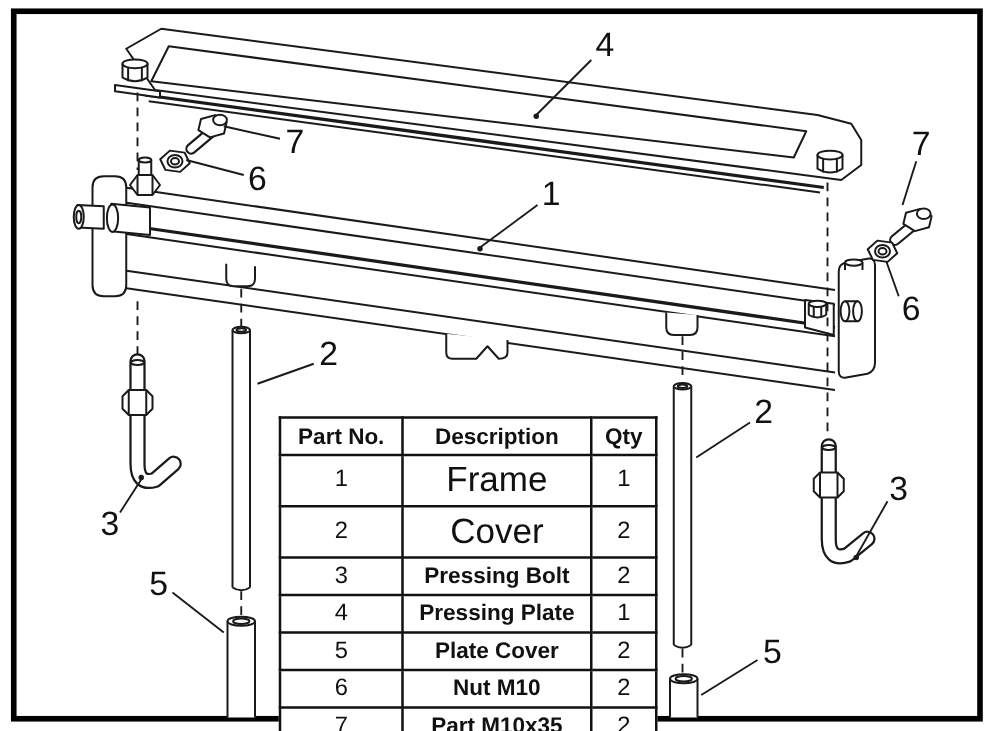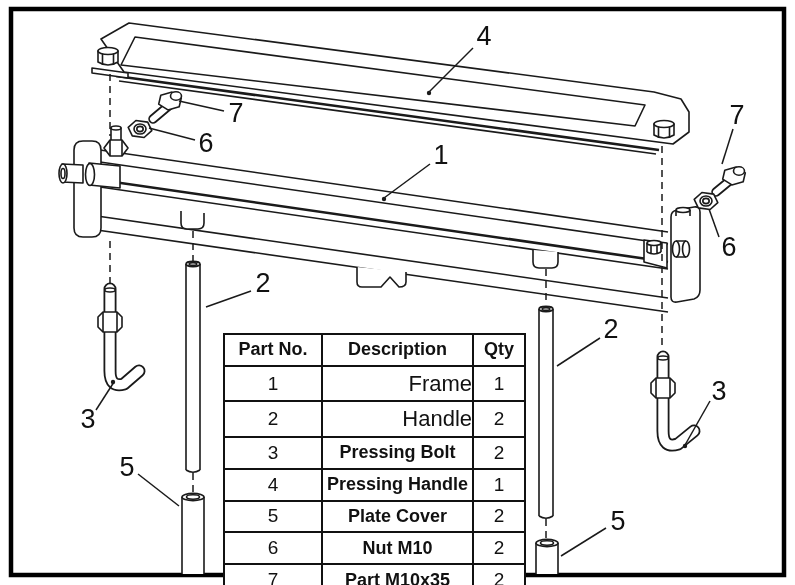--- a/index.html
+++ b/index.html
@@ -17,21 +17,21 @@
   svg .shank-in{fill:none;stroke:#fff;stroke-width:6;stroke-linecap:round;}
   svg .callout{font-family:"Liberation Sans",sans-serif;font-size:27px;fill:#111;text-anchor:middle;}
   svg .dot{fill:#1a1a1a;stroke:none;}
   #parts-table{position:absolute;left:223px;top:333px;border-collapse:collapse;table-layout:fixed;
                width:301px;height:264px;background:#fff;}
   #parts-table td,#parts-table th{border:2px solid #111;padding:0;text-align:center;vertical-align:middle;
                font-family:"Liberation Sans",sans-serif;color:#111;overflow:hidden;}
   #parts-table th{font-size:18px;font-weight:bold;}
   #parts-table td{font-size:19px;font-weight:normal;}
   #parts-table tr{height:25px;}
-  #parts-table td.desc-light{font-size:22px;font-weight:normal;text-align:right;}
+  #parts-table td.desc-light{font-size:28px;font-weight:normal;}
   #parts-table td.desc-bold{font-size:18px;font-weight:bold;}
 </style>
 </head>
 <body>
 
 <div id="stage">
 
 <svg id="art" width="795" height="585" viewBox="0 0 795 585">
 
   <rect x="11" y="9" width="773" height="566" fill="none" stroke="#000" stroke-width="4.5"></rect>
@@ -239,31 +239,31 @@
     <th>Description</th>
     <th>Qty</th>
   </tr>
   <tr>
     <td>1</td>
     <td class="desc-light">Frame</td>
     <td>1</td>
   </tr>
   <tr>
     <td>2</td>
-    <td class="desc-light">Handle</td>
+    <td class="desc-light">Cover</td>
     <td>2</td>
   </tr>
   <tr>
     <td>3</td>
     <td class="desc-bold">Pressing Bolt</td>
     <td>2</td>
   </tr>
   <tr>
     <td>4</td>
-    <td class="desc-bold">Pressing Handle</td>
+    <td class="desc-bold">Pressing Plate</td>
     <td>1</td>
   </tr>
   <tr>
     <td>5</td>
     <td class="desc-bold">Plate Cover</td>
     <td>2</td>
   </tr>
   <tr>
     <td>6</td>
     <td class="desc-bold">Nut M10</td>

